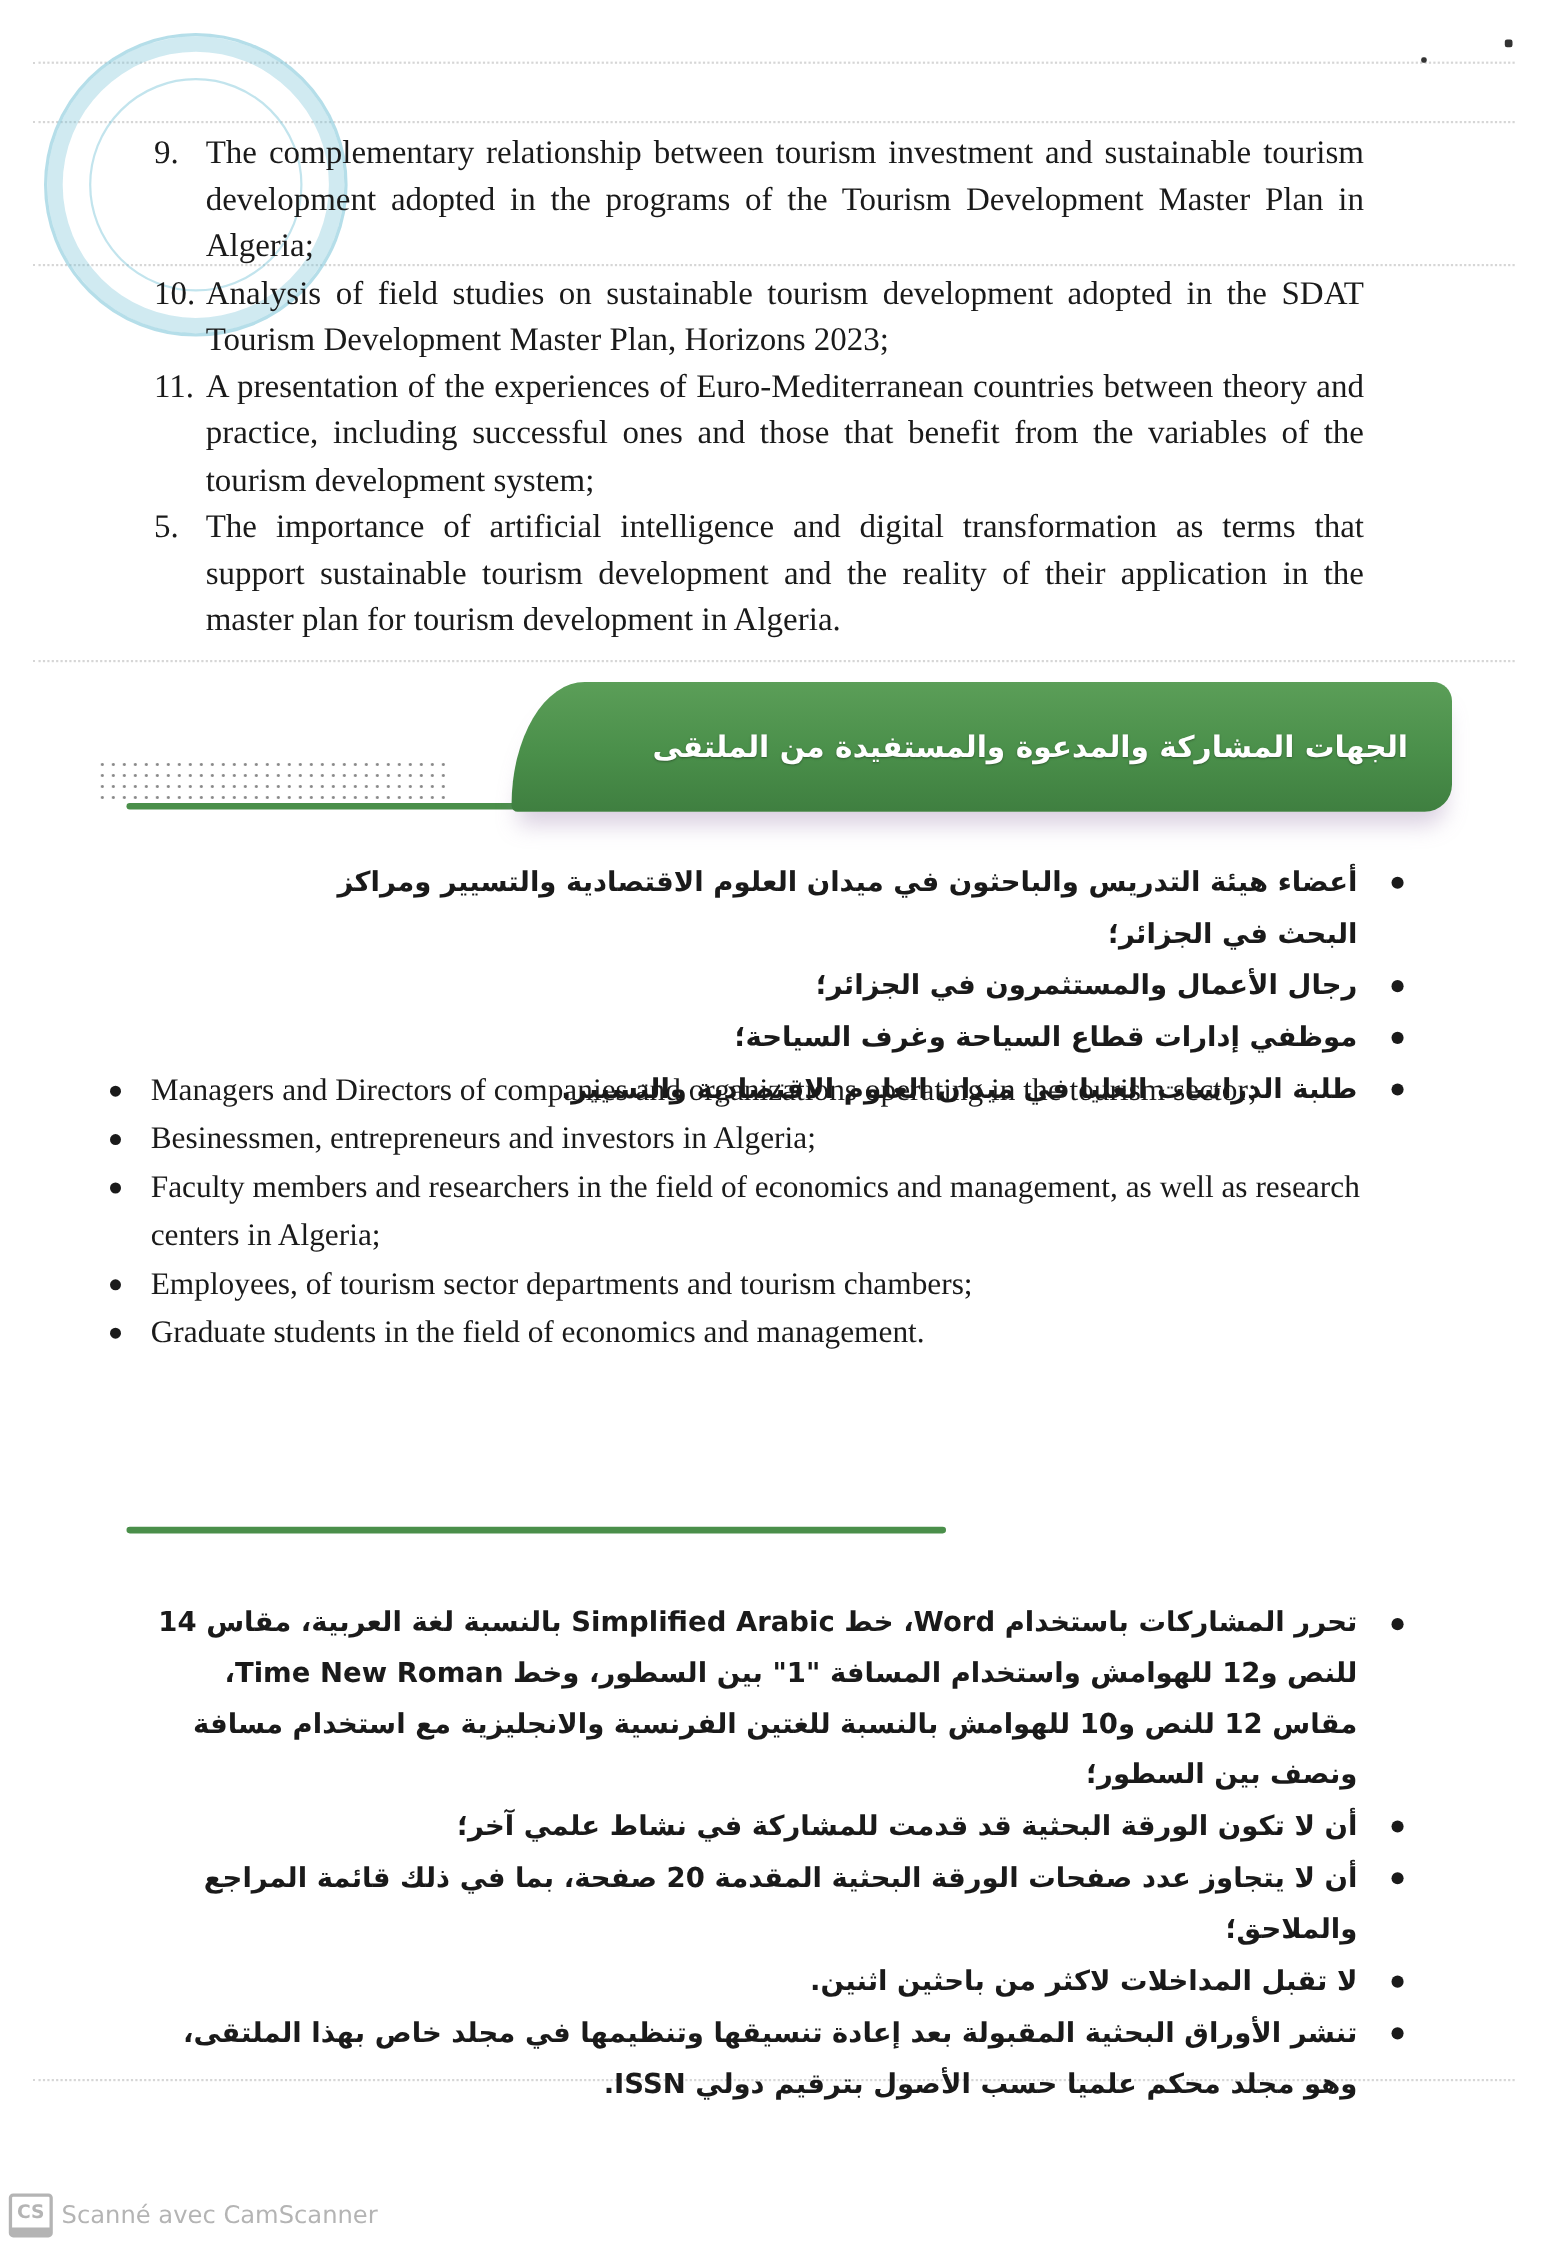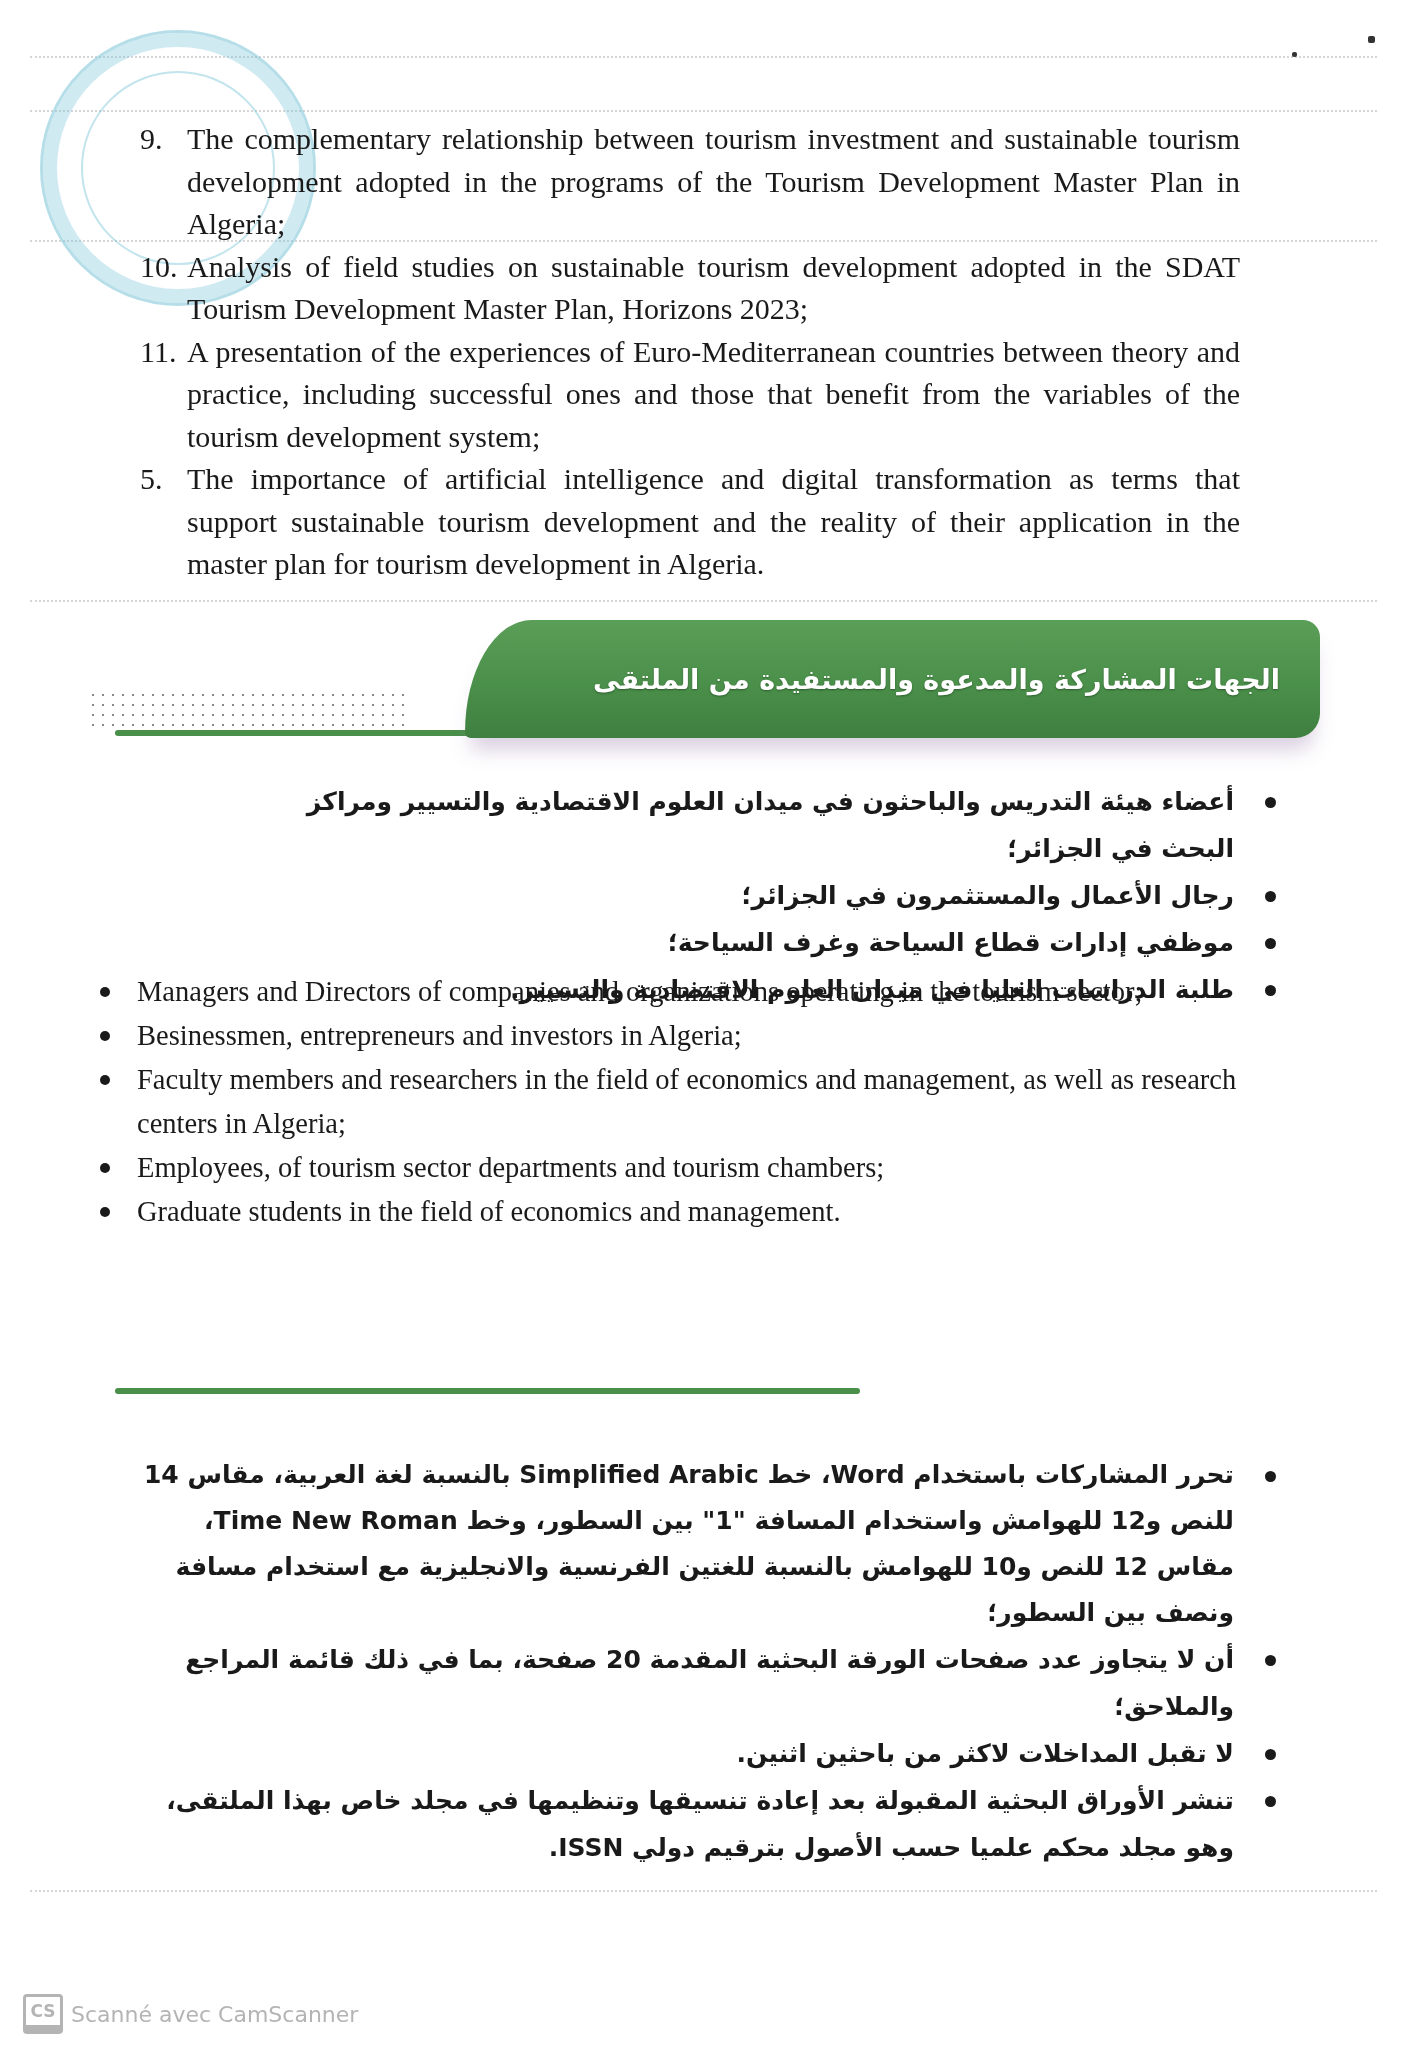--- a/index.html
+++ b/index.html
@@ -68,21 +68,21 @@
   
   .enb-list { position: absolute; left: 95px; width: 1200px; top: 970px; }
   .enb-item { position: relative; padding-left: 42px; font-size: 28.5px; line-height: 44px; }
   .enb-item::before {
     content: ""; position: absolute; left: 5px; top: 17px; width: 10px; height: 10px;
     border-radius: 50%; background: #1a1a1a;
   }
 
   .footer {
     position: absolute; left: 8px; top: 1994px; display: flex; align-items: center; gap: 8px;
-    font-family: "DejaVu Sans", sans-serif; color: #b4b4b4; font-size: 22px; margin-left: 15px;
+    font-family: "DejaVu Sans", sans-serif; color: #b4b4b4; font-size: 22px;
   }
   .cs-logo {
     width: 40px; height: 40px; box-sizing: border-box; border: 3px solid #b4b4b4;
     border-bottom-width: 9px; border-radius: 4px; color: #b4b4b4;
     font-weight: bold; font-size: 17px; display: flex; align-items: center; justify-content: center;
   }
 </style>
 </head>
 <body>
 
@@ -139,20 +139,21 @@
   <div class="enb-item">Employees, of tourism sector departments and tourism chambers;</div>
   <div class="enb-item">Graduate students in the field of economics and management.</div>
 </div>
 
 <div class="section-head" style="left:115px;top:1292px;width:1210px;height:104px">
   <div class="head-bar" style="width:745px"></div>
 </div>
 
 <div class="ar-list" style="left:120px;width:1160px;top:1452px">
   <div class="ar-item" style="line-height:46px">تحرر المشاركات باستخدام Word، خط Simplified Arabic بالنسبة لغة العربية، مقاس 14 للنص و12 للهوامش واستخدام المسافة "1" بين السطور، وخط Time New Roman، مقاس 12 للنص و10 للهوامش بالنسبة للغتين الفرنسية والانجليزية مع استخدام مسافة ونصف بين السطور؛</div>
+  <div class="ar-item">أن لا تكون الورقة البحثية قد قدمت للمشاركة في نشاط علمي آخر؛</div>
   <div class="ar-item">أن لا يتجاوز عدد صفحات الورقة البحثية المقدمة 20 صفحة، بما في ذلك قائمة المراجع والملاحق؛</div>
   <div class="ar-item">لا تقبل المداخلات لاكثر من باحثين اثنين.</div>
   <div class="ar-item">تنشر الأوراق البحثية المقبولة بعد إعادة تنسيقها وتنظيمها في مجلد خاص بهذا الملتقى، وهو مجلد محكم علميا حسب الأصول بترقيم دولي ISSN.</div>
 </div>
 
 <div class="footer">
   <span class="cs-logo">CS</span>
   <span>Scanné avec CamScanner</span>
 </div>
 

